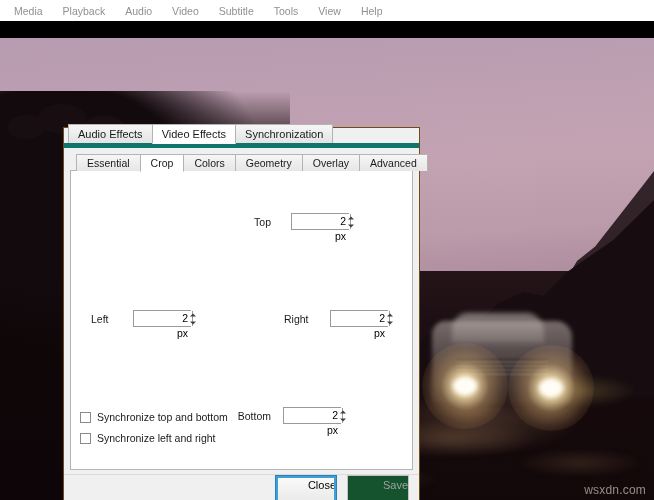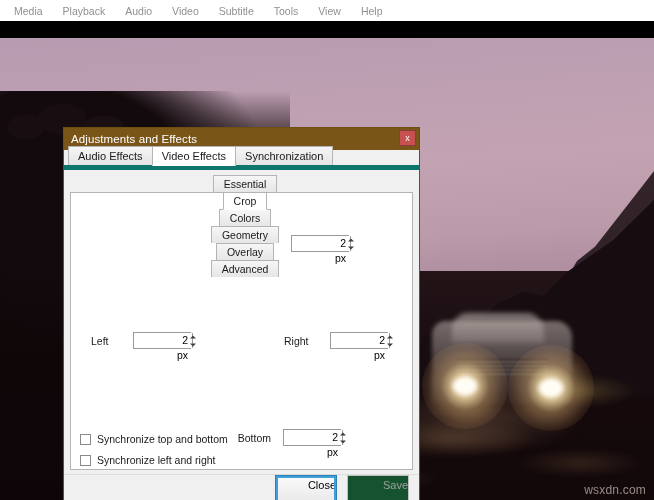--- a/index.html
+++ b/index.html
@@ -172,22 +172,22 @@
     margin-bottom: -1px;
   }
 
   #outer-body {
     flex: 1; background: #f0f0f0; padding: 5px 6px 4px 6px;
     display: flex; flex-direction: column; min-height: 0;
   }
 
   
   #inner-tabs {
-    height: 18px; display: flex; align-items: center;
-    padding-left: 6px; position: relative; z-index: 3; flex-direction: column;
+    height: 18px; display: flex; align-items: flex-end;
+    padding-left: 6px; position: relative; z-index: 3;
   }
   .itab {
     height: 17px; line-height: 16px; padding: 0 10px;
     font-size: 10.5px; color: #1a1a1a;
     border: 1px solid #b4b4b4; border-bottom: none;
     background: linear-gradient(180deg,#f6f6f6,#e6e6e6);
     margin-right: -1px; cursor: pointer; white-space: nowrap;
   }
   .itab.active {
     background: #ffffff; height: 18px; line-height: 17px;
@@ -287,24 +287,20 @@
   <div class="headlight" id="hl-left"></div>
   <div class="headlight" id="hl-right"></div>
   <div class="hl-core" id="hlc-left"></div>
   <div class="hl-core" id="hlc-right"></div>
   <div id="blackband"></div>
   <div id="watermark">wsxdn.com</div>
 </div>
 
 <div id="dialog">
 
-  <div id="titlebar">
-    <div id="title-text">Adjustments and Effects</div>
-    <div id="close-x">x</div>
-  </div>
 
   <div id="outer-tabs">
     <div class="otab">Audio Effects</div>
     <div class="otab active">Video Effects</div>
     <div class="otab">Synchronization</div>
   </div>
 
   <div id="outer-body">
 
     <div id="inner-tabs">

